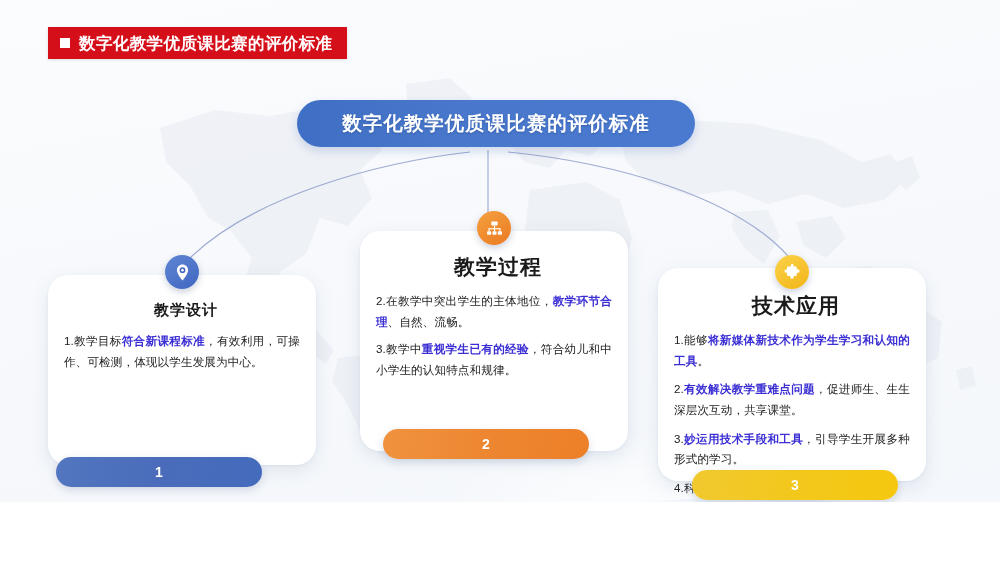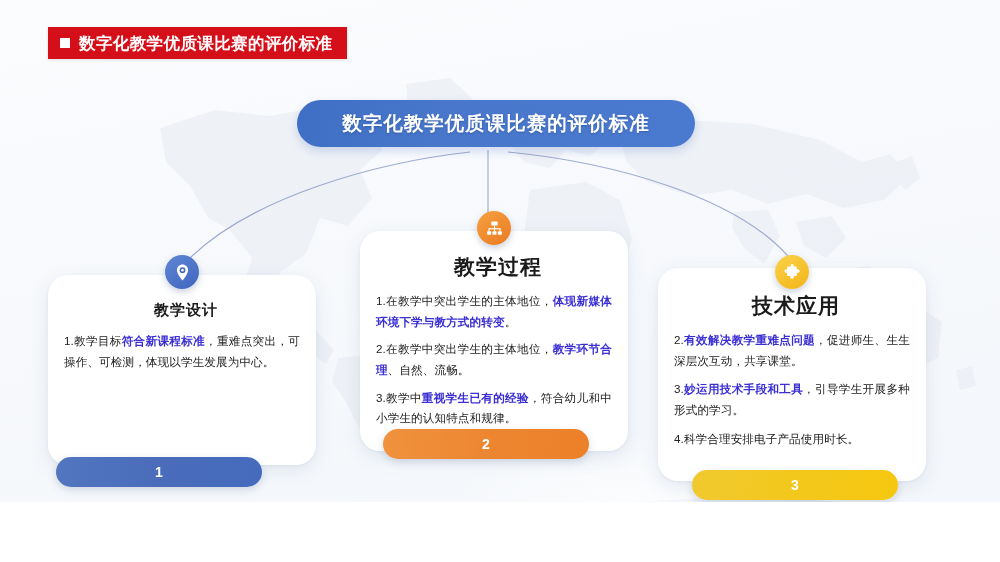--- a/index.html
+++ b/index.html
@@ -170,38 +170,37 @@
     <span class="txt">数字化教学优质课比赛的评价标准</span>
   </div>
 
   <div class="main-title">
     <span>数字化教学优质课比赛的评价标准</span>
   </div>
 
   <div class="card" id="card1">
     <div class="card-title">教学设计</div>
     <div class="card-body">
-        <div class="item"><span>1.</span><span>教学目标</span><span class="hl">符合新课程标准</span><span>，重难点突出，可操作、可检测，体现以学生发展为中心。</span></div>
+        <div class="item"><span>1.</span><span>教学目标</span><span class="hl">符合新课程标准</span><span>，有效利用，可操作、可检测，体现以学生发展为中心。</span></div>
       </div>
   </div>
   <div class="icon-badge" id="badge1">
     <svg width="19" height="19" viewBox="0 0 24 24">
       <path d="M12 2C8.1 2 5 5.1 5 9c0 5.2 7 13 7 13s7-7.8 7-13c0-3.9-3.1-7-7-7z" fill="#ffffff"></path>
       <circle cx="12" cy="9" r="3.6" fill="#3f66bf"></circle>
       <circle cx="12" cy="9" r="1.6" fill="#ffffff"></circle>
     </svg>
   </div>
   <div class="num-pill" id="pill1">
     <span>1</span>
   </div>
 
   <div class="card" id="card2">
     <div class="card-title">教学过程</div>
     <div class="card-body">
-        <div class="item"><span>1.</span><span>在教学中突出学生的主体地位，</span><span class="hl">体现新媒体环境下学与教方式的转变</span><span>。</span></div>
         <div class="item"><span>2.</span><span>在教学中突出学生的主体地位，</span><span class="hl">教学环节合理</span><span>、自然、流畅。</span></div>
         <div class="item"><span>3.</span><span>教学中</span><span class="hl">重视学生已有的经验</span><span>，符合幼儿和中小学生的认知特点和规律。</span></div>
       </div>
   </div>
   <div class="icon-badge" id="badge2">
     <svg width="19" height="19" viewBox="0 0 24 24">
       <rect x="8" y="3" width="8" height="5.2" rx="1" fill="#ffffff"></rect>
       <rect x="11.3" y="8.2" width="1.4" height="4" fill="#ffffff"></rect>
       <rect x="4.4" y="11.6" width="15.2" height="1.4" fill="#ffffff"></rect>
       <rect x="4.4" y="12.4" width="1.4" height="3.2" fill="#ffffff"></rect>
@@ -212,20 +211,21 @@
       <rect x="16.2" y="15.4" width="5.2" height="4.4" rx="1" fill="#ffffff"></rect>
     </svg>
   </div>
   <div class="num-pill" id="pill2">
     <span>2</span>
   </div>
 
   <div class="card" id="card3">
     <div class="card-title">技术应用</div>
     <div class="card-body">
+        <div class="item"><span>1.</span><span>能够</span><span class="hl">将新媒体新技术作为学生学习和认知的工具</span><span>。</span></div>
         <div class="item"><span>2.</span><span class="hl">有效解决教学重难点问题</span><span>，促进师生、生生深层次互动，共享课堂。</span></div>
         <div class="item"><span>3.</span><span class="hl">妙运用技术手段和工具</span><span>，引导学生开展多种形式的学习。</span></div>
         <div class="item"><span>4.</span><span>科学合理安排电子产品使用时长。</span></div>
       </div>
   </div>
   <div class="icon-badge" id="badge3">
     <svg width="18" height="18" viewBox="0 0 24 24">
       <path d="M10.2 3.2c0-1.2 1-2 2-2s2 .8 2 2c0 .5-.2.9-.4 1.3h3.4c.7 0 1.2.5 1.2 1.2v3.2c.4-.3.9-.5 1.4-.5 1.3 0 2.3 1.1 2.3 2.4s-1 2.4-2.3 2.4c-.5 0-1-.2-1.4-.5v3.3c0 .7-.5 1.2-1.2 1.2h-3.3c.3.4.5.9.5 1.4 0 1.3-1.1 2.3-2.4 2.3s-2.4-1-2.4-2.3c0-.5.2-1 .5-1.4H6.5c-.7 0-1.2-.5-1.2-1.2v-3.4c-.4.3-.8.4-1.3.4-1.2 0-2-1-2-2.2s.8-2.2 2-2.2c.5 0 .9.2 1.3.4V5.7c0-.7.5-1.2 1.2-1.2h4.1c-.2-.4-.4-.8-.4-1.3z" fill="#ffffff"></path>
     </svg>
   </div>

